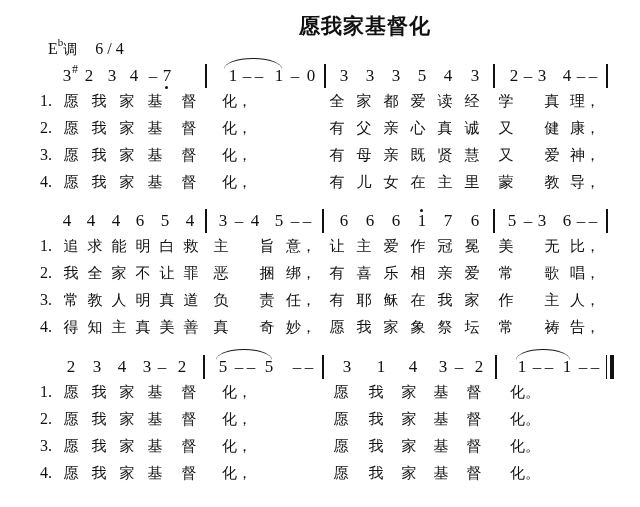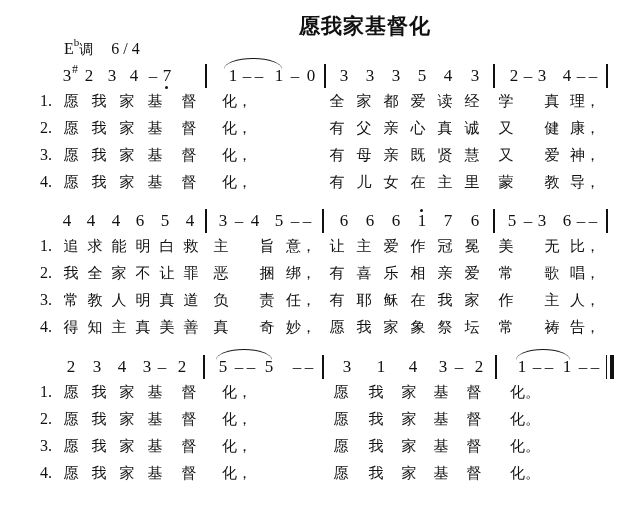--- a/index.html
+++ b/index.html
@@ -6,21 +6,21 @@
   body {
     width: 640px; height: 507px; position: relative; overflow: hidden;
     font-family: "DejaVu Serif", "Liberation Serif", serif; color: #111;
   }
   .title {
     position: absolute; left: 0; width: 640px; top: 12px; text-align: center;
     font-family: "DejaVu Sans", sans-serif; font-weight: bold; font-size: 21px;
     letter-spacing: 1px; padding-left: 90px; box-sizing: border-box;
   }
   .keysig {
-    position: absolute; left: 64px; top: 38px; font-size: 16px;
+    position: absolute; left: 48px; top: 38px; font-size: 16px;
     font-family: "Liberation Serif", serif;
   }
   .keysig sup { font-size: 11px; position: relative; top: -2px; }
   .keysig .zh { font-family: "DejaVu Sans", sans-serif; font-size: 14px; margin-right: 18px; }
 
   .system { position: absolute; left: 0; width: 640px; }
   .notes {
     position: absolute; left: 0; height: 24px; width: 640px;
     font-family: "Liberation Serif", serif; font-size: 17px;
   }

